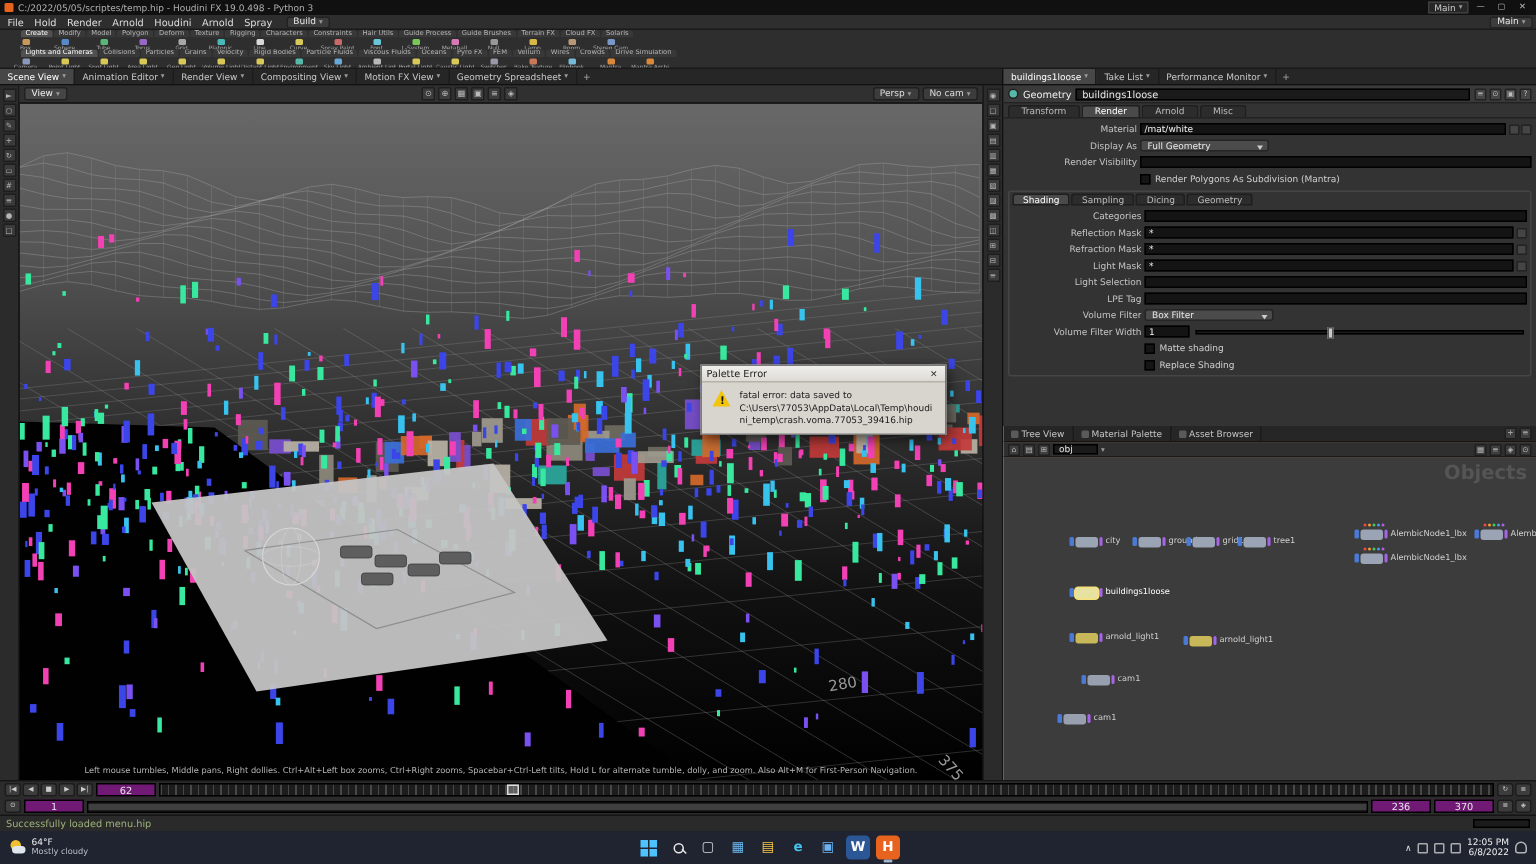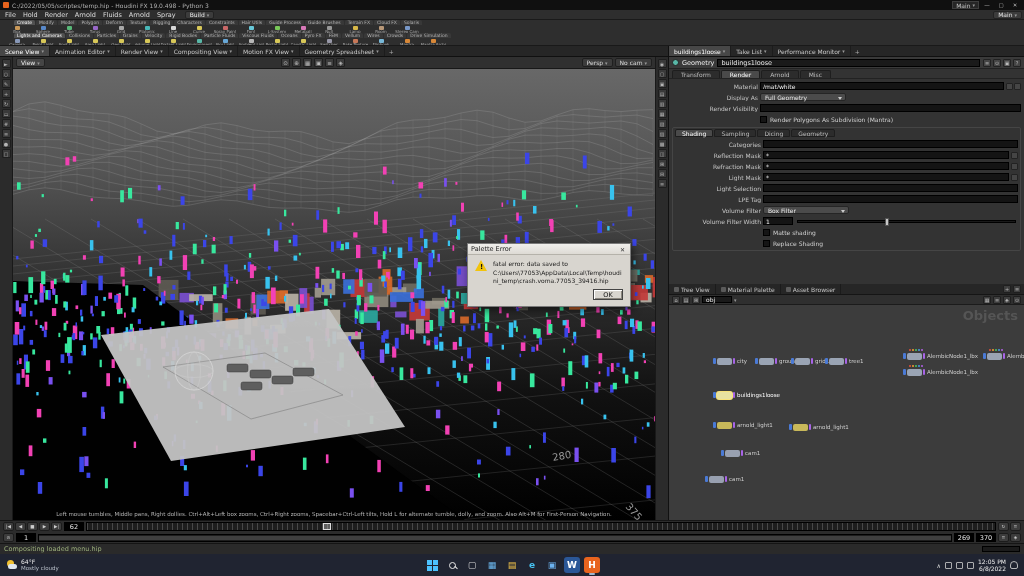--- a/index.html
+++ b/index.html
@@ -98,21 +98,21 @@
 .node.selected .node-body{box-shadow:0 0 0 1px #f7e27a;}
 .node-label{margin-left:2px;font-size:5.5px;color:#cfcfcf;white-space:nowrap;}
 .node.selected .node-label{color:#fff;}
 .node-dots{position:absolute;top:-4px;left:2px;display:flex;gap:1px;}
 .node-dot{width:2px;height:2px;border-radius:50%;}
 
 .playbar{height:23px;background:#2c2c2c;border-top:1px solid #161616;display:flex;flex-direction:column;flex:none;}
 .pb-row{display:flex;align-items:center;height:11.5px;padding:0 3px;gap:2px;}
 .pb-group{display:flex;gap:1px;}
 .pb-btn{min-width:11px;height:9px;background:#3c3c3c;border:1px solid #1c1c1c;border-radius:2px;color:#ccc;font-size:4.5px;display:flex;align-items:center;justify-content:center;padding:0 1px;white-space:nowrap;}
-.pb-frame{width:20px;height:9px;background:#000000;border:1px solid #000;color:#e8e8e8;font-size:6.5px;display:flex;align-items:center;justify-content:center;flex:none;}
+.pb-frame{width:40px;height:9px;background:#701a75;border:1px solid #000;color:#e8e8e8;font-size:6.5px;display:flex;align-items:center;justify-content:center;flex:none;}
 .pb-ruler{flex:1;height:9px;background:#1d1d1d;border:1px solid #000;position:relative;background-image:repeating-linear-gradient(90deg,#484848 0 1px,transparent 1px 5px);}
 .pb-playhead{position:absolute;top:0;bottom:0;width:8px;background:rgba(220,220,220,0.35);border:1px solid #ddd;}
 .pb-range{flex:1;height:8px;background:#1d1d1d;border:1px solid #000;position:relative;}
 .pb-range-bar{position:absolute;left:0;top:1px;bottom:1px;width:100%;background:#3f3f3f;}
 
 .statusbar{height:11px;background:#2a2a2a;border-top:1px solid #151515;display:flex;align-items:center;padding:0 4px;font-size:6.5px;color:#9cb07c;flex:none;}
 .sb-meter{margin-left:auto;width:38px;height:6px;background:#1b1b1b;border:1px solid #000;}
 
 .taskbar{height:22px;background:#202431;display:flex;align-items:center;position:relative;padding:0 6px;flex:none;}
 .tb-weather{display:flex;align-items:center;gap:3px;}
@@ -165,21 +165,21 @@
       <span class="winbtn">✕</span>
     </span>
   </div>
 
   <div class="menubar">
     <span id="menu-list" style="display:flex;gap:1px;">
         <span class="menu-item">File</span>
         <span class="menu-item">Hold</span>
         <span class="menu-item">Render</span>
         <span class="menu-item">Arnold</span>
-        <span class="menu-item">Fluids</span>
+        <span class="menu-item">Houdini</span>
         <span class="menu-item">Arnold</span>
         <span class="menu-item">Spray</span>
       </span>
     <span class="desktop-dd">
         <span>Build</span>
         <span class="chev">▾</span>
       </span>
     <span class="mb-right">
       <span class="desktop-dd">
           <span>Main</span>
@@ -1613,31 +1613,31 @@
         </span>
     </div>
     <div class="pb-row">
       <span class="pb-group" id="pb-row2-left">
           <span class="pb-btn">⊙</span>
         </span>
       <span class="pb-frame">1</span>
       <span class="pb-range">
           <span class="pb-range-bar"></span>
         </span>
-      <span class="pb-frame">269</span>
+      <span class="pb-frame">236</span>
       <span class="pb-frame">370</span>
       <span class="pb-group" id="pb-row2-right">
           <span class="pb-btn">≡</span>
           <span class="pb-btn">◈</span>
         </span>
     </div>
   </div>
 
   <div class="statusbar">
-    <span>Compositing loaded menu.hip</span>
+    <span>Successfully loaded menu.hip</span>
     <span class="sb-meter"></span>
   </div>
 
   <div class="taskbar">
     <span class="tb-weather">
       <span class="weather-icon"></span>
       <span class="weather-text">
         <div class="weather-temp">64°F</div>
         <div class="weather-desc">Mostly cloudy</div>
       </span>
@@ -1694,18 +1694,15 @@
       <span>Palette Error</span>
       <span class="dlg-close">✕</span>
     </div>
     <div class="dlg-body">
       <span class="warn-icon"></span>
       <span class="dlg-text">
         <span>fatal error: data saved to</span><br>
         <span>C:\Users\77053\AppData\Local\Temp\houdini_temp\crash.voma.77053_39416.hip</span>
       </span>
     </div>
-    <div class="dlg-buttons">
-      <span class="dlg-ok">OK</span>
-    </div>
   </div>
 
 </div>
 
 </body></html>

